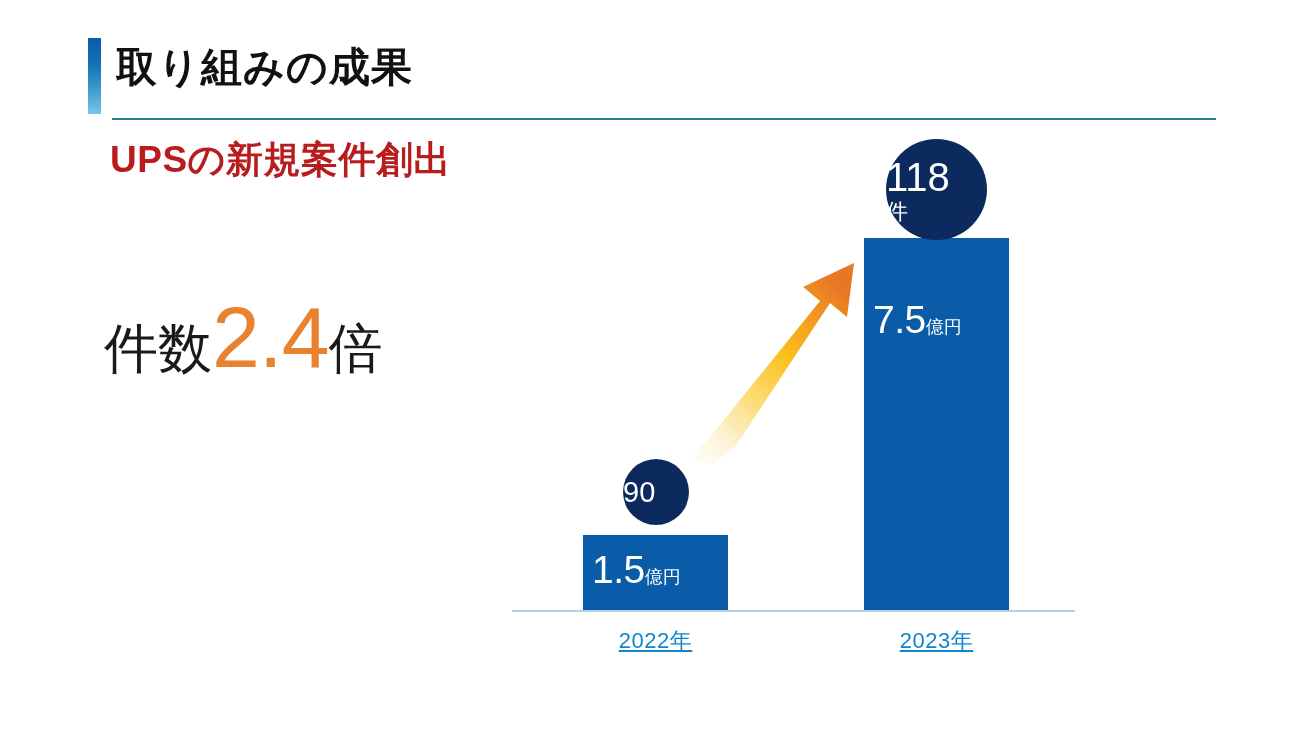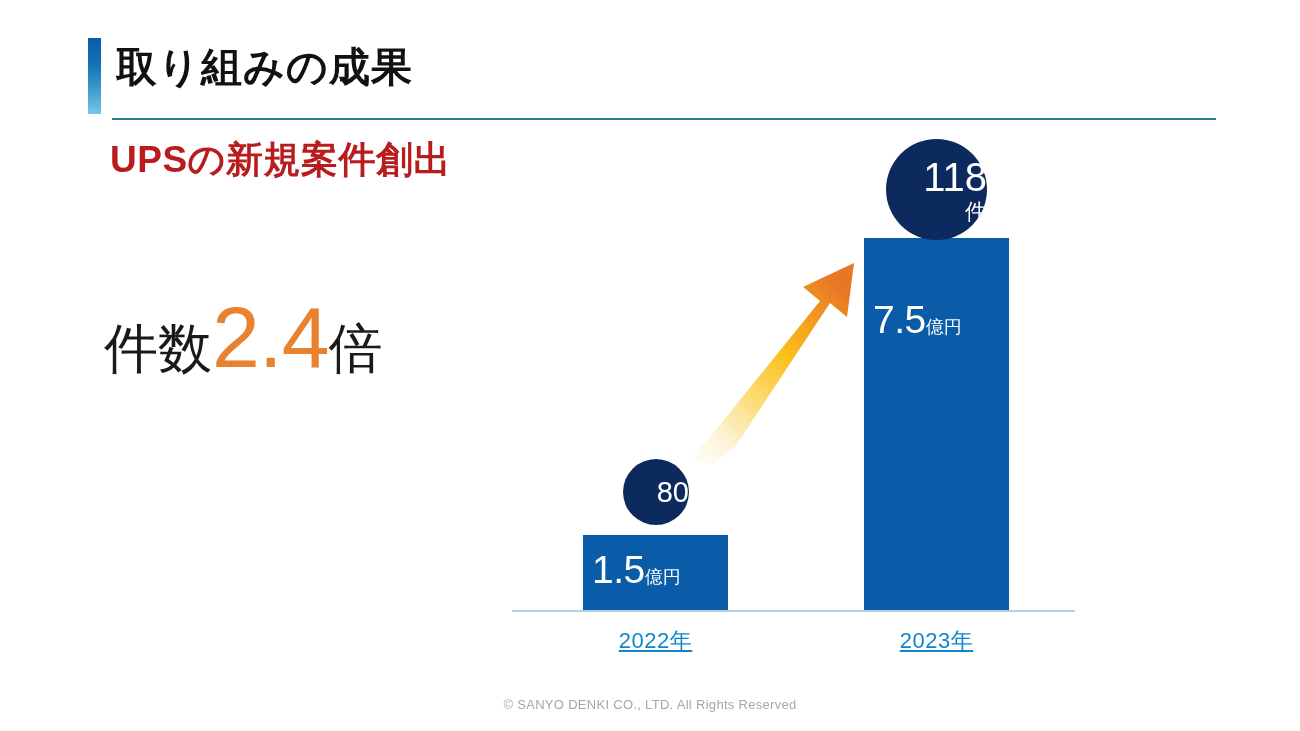--- a/index.html
+++ b/index.html
@@ -146,21 +146,21 @@
   .axis-2023 { left: 864px; top: 626px; width: 145px; }
 
   
   .bubble {
     position: absolute;
     border-radius: 50%;
     background: #0d2a5e;
     color: #ffffff;
     display: flex;
     flex-direction: column;
-    align-items: flex-end;
+    align-items: flex-start;
     justify-content: center;
     line-height: 1;
   }
   .bubble-2022 {
     left: 623px;
     top: 459px;
     width: 66px;
     height: 66px;
   }
   .bubble-2022 .count { font-size: 29px; }
@@ -217,21 +217,21 @@
 
     <div class="bar-value value-2022">
       <span class="num">1.5</span><span class="unit">億円</span>
     </div>
 
     <div class="bar-value value-2023">
       <span class="num">7.5</span><span class="unit">億円</span>
     </div>
 
     <div class="bubble bubble-2022">
-      <span class="count">80</span>
+      <span class="count">90</span>
     </div>
 
     <div class="bubble bubble-2023">
       <span class="count">118</span>
       <span class="count-unit">件</span>
     </div>
 
     <svg class="growth-arrow" viewBox="0 0 190 230">
       <defs>
         <linearGradient id="arrowGrad" x1="0" y1="1" x2="0.78" y2="0">
@@ -245,15 +245,14 @@
       </defs>
       <path d="M 8 226 L 30 202 L 140 66 L 123 52 L 174 28 L 167 82 L 150 68 L 55 212 L 33 229 Z" fill="url(#arrowGrad)"></path>
     </svg>
 
     <div class="chart-baseline"></div>
 
     <div class="axis-label axis-2022">2022年</div>
     <div class="axis-label axis-2023">2023年</div>
   </div>
 
-  <div class="footer-copyright">© SANYO DENKI CO., LTD. All Rights Reserved</div>
 
 </div>
 
 </body></html>

